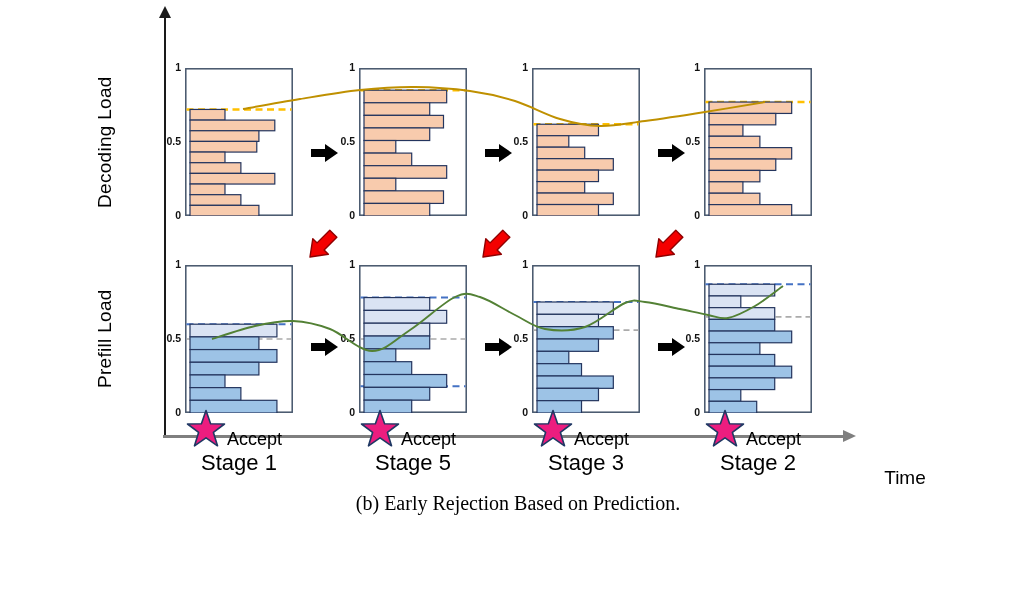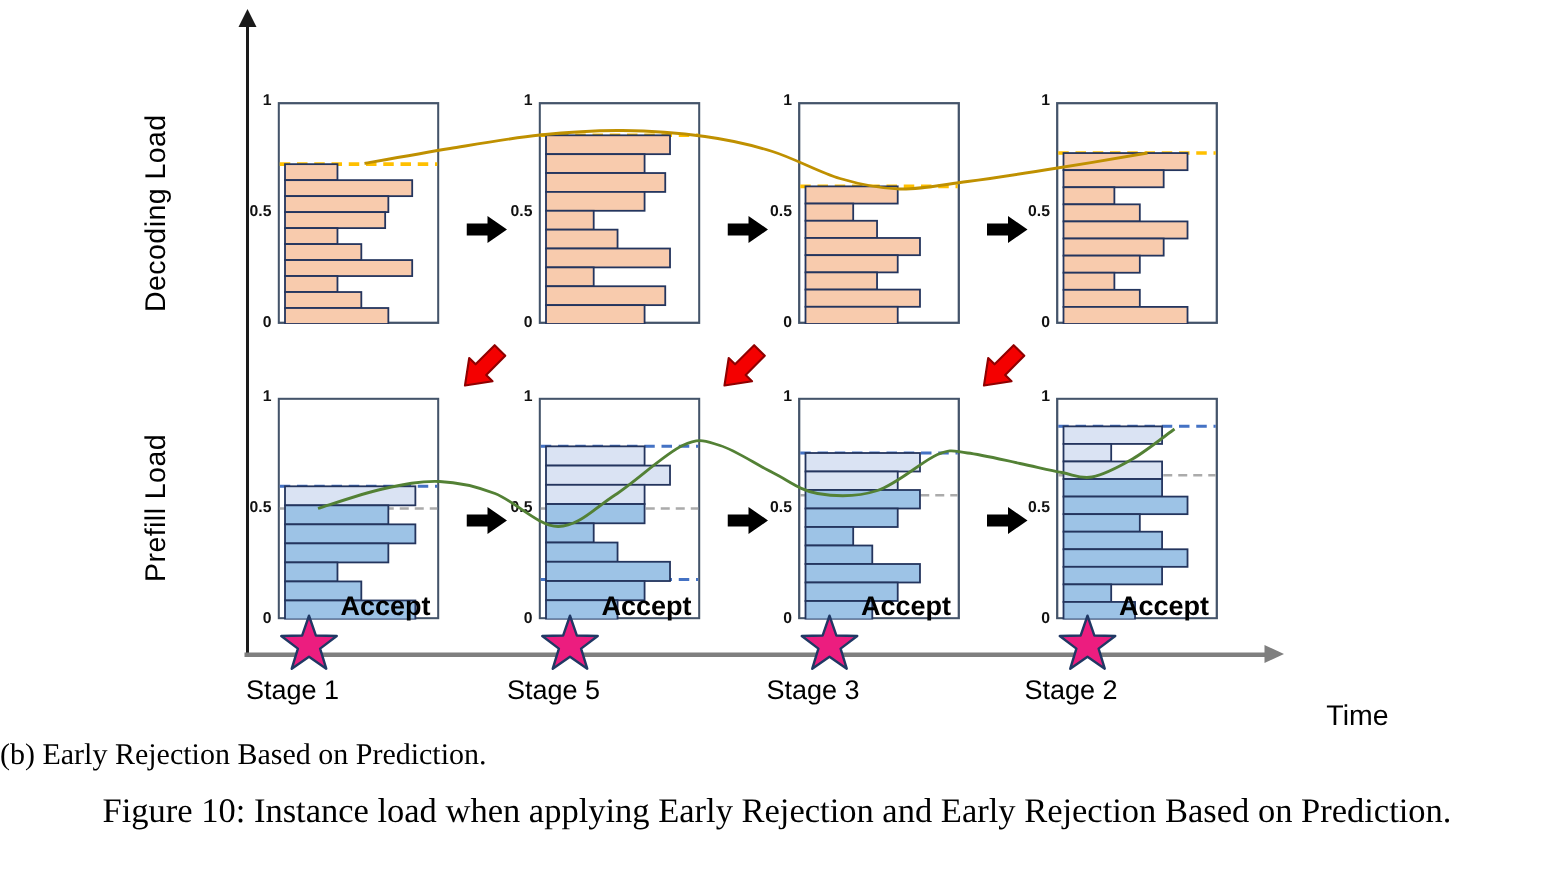--- a/index.html
+++ b/index.html
@@ -13,25 +13,25 @@
   .x-axis-line{position:absolute;left:163px;top:435px;width:682px;height:3px;background:#7f7f7f;}
   .x-axis-head{position:absolute;left:843px;top:430px;width:0;height:0;
       border-top:6.5px solid transparent;border-bottom:6.5px solid transparent;border-left:13px solid #7f7f7f;}
   
   .row-label{position:absolute;left:92px;width:26px;display:flex;align-items:center;justify-content:center;
       writing-mode:vertical-rl;transform:rotate(180deg);font-size:19px;color:#000;letter-spacing:.3px;}
   .row-label.decoding{top:60px;height:165px;}
   .row-label.prefill{top:258px;height:162px;}
   .time-label{position:absolute;left:860px;top:451px;width:90px;text-align:center;font-size:19px;margin-top:16px;}
   .tick{position:absolute;width:26px;text-align:right;font-size:10.5px;font-weight:700;color:#111;}
-  .stage-label{position:absolute;width:150px;font-size:18px;top:450px;}
-  .accept-label{position:absolute;font-size:18px;top:394px;font-weight:bold;}
+  .stage-label{position:absolute;width:150px;text-align:center;font-size:22px;top:450px;}
+  .accept-label{position:absolute;font-size:18px;top:429px;}
   .chart-svg,.arrow-svg,.star-svg{position:absolute;}
   .overlay{position:absolute;left:0;top:0;pointer-events:none;}
-  .subcaption{position:absolute;left:0;top:492px;width:100%;
+  .subcaption{position:absolute;left:0;top:492px;width:100%;text-align:center;
       font-family:"Liberation Serif",serif;font-size:20px;}
   .caption{position:absolute;left:0;top:528px;width:100%;text-align:center;
       font-family:"Liberation Serif",serif;font-size:23px;}
 </style>
 </head>
 <body>
 
 <div class="fig">
   <div class="y-axis-head"></div>
   <div class="y-axis-line"></div>
@@ -231,14 +231,13 @@
           <polygon points="-16,-5 2,-5 2,-11 17,0 2,11 2,5 -16,5" fill="#F40000" stroke="#8F0000" stroke-width="1.4" stroke-linejoin="round"></polygon>
         </g>
       </svg>
     </div>
   <svg id="overlay" class="overlay" width="1036" height="590">
       <path d="M243,109C252.5,107.3 280.5,102.2 300,99C319.5,95.8 340.8,92.0 360,90C379.2,88.0 396.7,86.8 415,87C433.3,87.2 453.3,88.7 470,91C486.7,93.3 500.0,96.3 515,101C530.0,105.7 545.8,114.8 560,119C574.2,123.2 585.8,125.7 600,126C614.2,126.3 627.5,123.3 645,121C662.5,118.7 685.0,115.2 705,112C725.0,108.8 755.0,103.7 765,102" fill="none" stroke="#BF9000" stroke-width="1.9"></path>
       <path d="M212,339C219.2,336.8 241.5,329.0 255,326C268.5,323.0 280.5,320.5 293,321C305.5,321.5 316.8,324.0 330,329C343.2,334.0 358.7,350.8 372,351C385.3,351.2 396.2,339.0 410,330C423.8,321.0 443.3,302.5 455,297C466.7,291.5 470.0,294.0 480,297C490.0,300.0 504.2,309.7 515,315C525.8,320.3 533.3,327.0 545,329C556.7,331.0 571.7,331.3 585,327C598.3,322.7 615.0,307.2 625,303C635.0,298.8 635.8,301.0 645,302C654.2,303.0 669.5,306.8 680,309C690.5,311.2 700.0,313.5 708,315C716.0,316.5 720.2,319.5 728,318C735.8,316.5 745.8,311.3 755,306C764.2,300.7 778.3,289.3 783,286" fill="none" stroke="#538135" stroke-width="1.9"></path>
     </svg>
 
   <div class="subcaption">(b) Early Rejection Based on Prediction.</div>
-  <div class="caption">Figure 10: Instance load when applying Early Rejection and Early Rejection Based on Prediction.</div>
 </div>
 
 </body></html>

